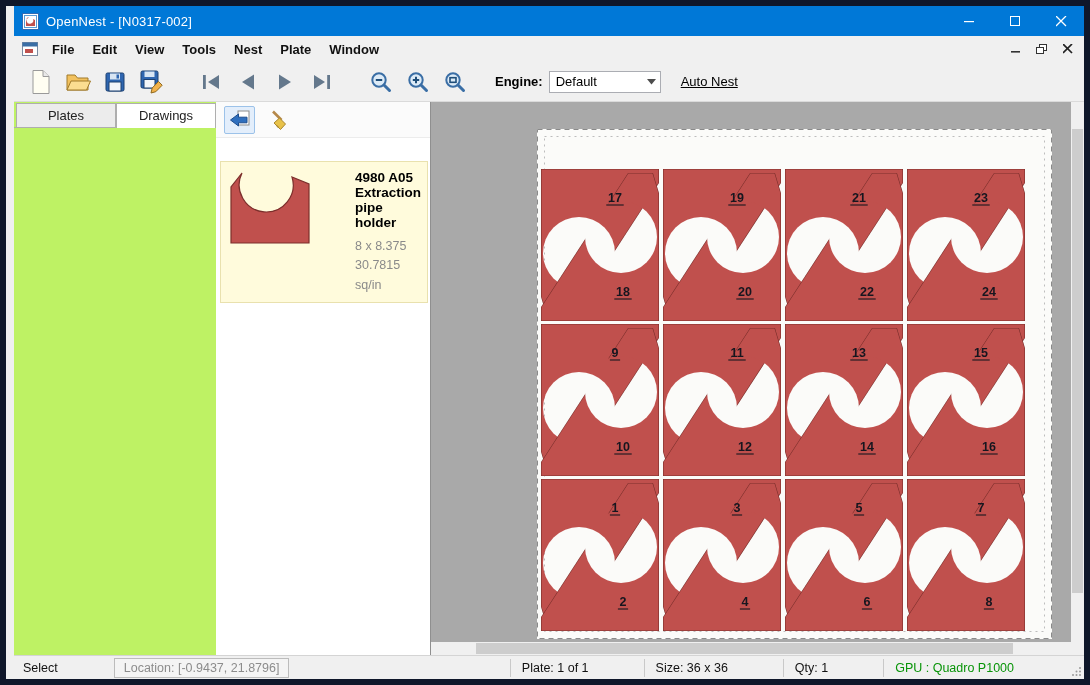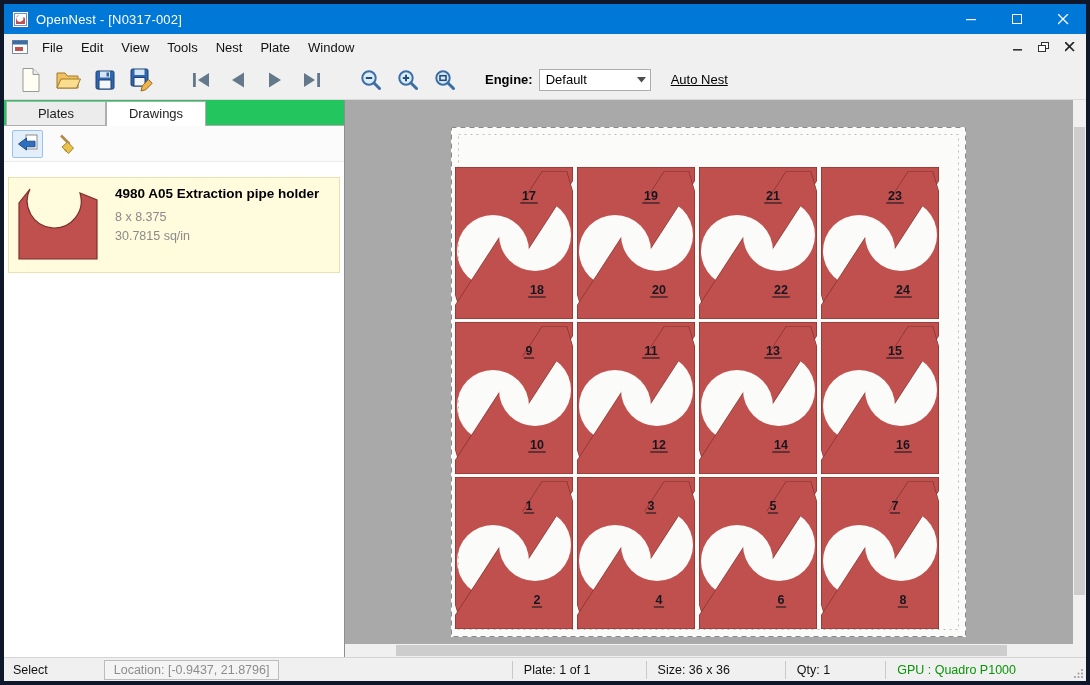--- a/index.html
+++ b/index.html
@@ -1,50 +1,50 @@
 <!DOCTYPE html>
 <html style="--titlebar: #0078d7; --canvas: #a9a9a9; --selection: #fffbdc; --part: #c0504d; --part_stroke: #7c2f2c; --gpu_text: #089408;"><head>
 <meta charset="utf-8">
 <style>
   html,body{margin:0;padding:0;background:#444;}
   *{box-sizing:border-box;}
   .window{
-    width:1090px;height:685px;border:4px solid #0f172a;display:flex;flex-direction:column;
-    font-family:"Liberation Sans","DejaVu Sans",sans-serif;background:#f0f0f0;position:relative;overflow:hidden;
+    width:1090px;height:685px;border:6px solid #0f172a;display:flex;flex-direction:column;
+    font-family:"Liberation Sans","DejaVu Sans",sans-serif;background:#f0f0f0;position:relative;overflow:hidden;padding-left:8px;
   }
   
   .titlebar{height:30px;background:var(--titlebar,#0078d7);display:flex;align-items:center;color:#fff;flex:0 0 auto;padding-left:8px;}
   .titlebar .title{font-size:13px;margin-left:7px;letter-spacing:.2px;}
   .cap-btns{margin-left:auto;display:flex;height:30px;}
   .cap-btn{width:46px;height:30px;display:flex;align-items:center;justify-content:center;}
   
   .menubar{height:26px;display:flex;align-items:center;background:#f0f0f0;font-size:13px;color:#111;padding-left:4px;}
-  .menu-item{padding:5px 9px;cursor:default;}
+  .menu-item{padding:5px 9px;cursor:default;font-weight:bold;}
   .mdi-btns{margin-left:auto;display:flex;align-items:center;padding-right:3px;}
   .mdi-btn{width:26px;height:22px;display:flex;align-items:center;justify-content:center;}
   
   .toolbar{height:40px;display:flex;align-items:center;background:#f0f0f0;border-bottom:1px solid #dadada;padding-left:8px;flex:0 0 auto;}
   .tgroup{display:flex;align-items:center;margin-right:22px;}
   .tbtn{width:37px;height:34px;display:flex;align-items:center;justify-content:center;}
   .engine-label{font-weight:bold;font-size:13px;margin-right:6px;}
   .combo{width:112px;height:22px;background:#fff;border:1px solid #abadb3;display:flex;align-items:center;font-size:13px;}
   .combo .val{flex:1;padding-left:6px;}
   .combo .dd{width:17px;display:flex;align-items:center;justify-content:center;}
   .autonest{font-size:13px;margin-left:14px;padding:4px 6px;text-decoration:underline;}
   
   .content{flex:1;display:flex;min-height:0;}
-  .left-panel{width:340px;flex:0 0 auto;display:flex;flex-direction:column;background:#22c55e;}
+  .left-panel{width:416px;flex:0 0 auto;display:flex;flex-direction:row;background:#bef264;}
   .tabstrip{height:26px;display:flex;align-items:flex-end;padding-left:2px;border-bottom:1px solid #aeaeae;}
   .tab{width:100px;text-align:center;font-size:13px;padding:4px 0;border:1px solid #aeaeae;border-bottom:none;background:#ececec;margin-bottom:0;color:#222;}
   .tab.active{background:#fff;position:relative;margin-bottom:-1px;padding-bottom:5px;}
   .panel-body{flex:1;background:#fff;display:flex;flex-direction:column;min-height:0;}
   .panel-toolbar{height:36px;display:flex;align-items:center;gap:9px;padding-left:8px;background:#fbfbfb;border-bottom:1px solid #ececec;}
   .ptbtn{width:31px;height:28px;display:flex;align-items:center;justify-content:center;}
   .ptbtn.toggled{background:#e3eefb;border:1px solid #9cc2e9;border-radius:2px;}
-  .drawing-item{margin:15px 4px;background:var(--selection,#fffbdc);border:1px solid #e9e1ae;display:flex;padding:7px 6px;align-items:flex-start;}
+  .drawing-item{margin:23px 4px;background:var(--selection,#fffbdc);border:1px solid #e9e1ae;display:flex;padding:7px 6px;align-items:flex-start;gap:28px;}
   .thumbwrap{flex:0 0 auto;margin:2px 14px 0 2px;}
   .item-text .ttl{font-weight:bold;font-size:13.5px;color:#000;margin:1px 0 7px;}
   .item-text .meta{font-size:12.5px;color:#8a8a8a;line-height:1.55;}
   
   .canvas{flex:1;position:relative;background:var(--canvas,#a9a9a9);border-left:1px solid #8f8f8f;overflow:hidden;}
   .plate{position:absolute;left:106px;top:27px;width:515px;height:510px;background:#fbfbf9;}
   .plate svg{display:block;}
   .part-fill{fill:var(--part,#c0504d);stroke:var(--part_stroke,#7c2f2c);stroke-width:1.2;}
   .part-num{font-family:"Liberation Sans","DejaVu Sans",sans-serif;font-size:12.5px;font-weight:bold;fill:#16161f;}
   .part-num-underline{stroke:#16161f;stroke-width:1.1;}

